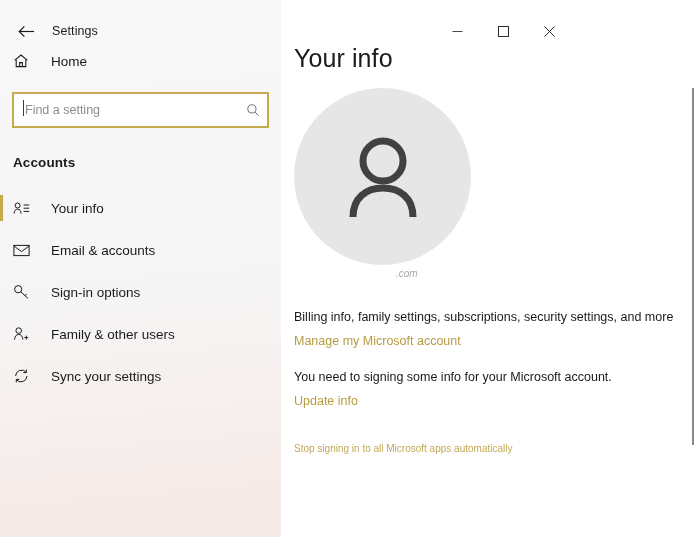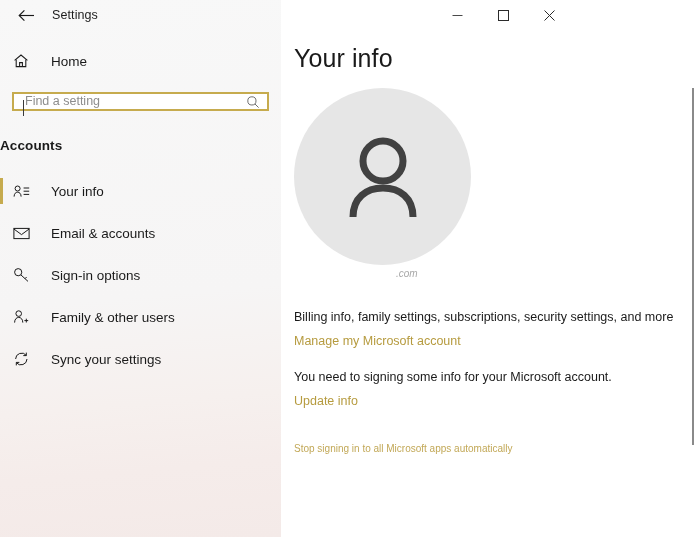--- a/index.html
+++ b/index.html
@@ -20,21 +20,21 @@
     position: relative;
     width: 700px;
     height: 537px;
     display: flex;
     background: #ffffff;
   }
 
   
   .titlebar {
     position: absolute;
-    top: 0; left: 0;
+    top: 16px; left: 0;
     width: 572px;
     height: 31px;
     z-index: 20;
     display: flex;
     align-items: center;
     pointer-events: none;
   }
   .back-btn {
     position: absolute;
     left: 6px;
@@ -111,21 +111,21 @@
     justify-content: flex-start;
   }
   .nav-home .lbl {
     font-size: 13.5px;
     color: #1a1a1a;
     margin-left: 16px;
   }
 
   .search-wrap {
     margin: 14px 12px 0 12px;
-    height: 19px;
+    height: 36px;
     position: relative;
     background: #ffffff;
     border: 2px solid #c6ab4e;
     box-sizing: border-box;
     display: flex;
     align-items: center;
   }
   .caret {
     position: absolute;
     left: 9px;
@@ -153,20 +153,21 @@
     right: 7px;
     top: 50%;
     transform: translateY(-50%);
     display: flex;
   }
 
   .section-head {
     font-size: 13.5px;
     font-weight: bold;
     color: #1a1a1a;
+    padding-left: 13px;
     margin-top: 27px;
     letter-spacing: .1px;
   }
 
   .nav-list { margin-top: 17px; }
 
   .nav-item {
     position: relative;
     display: flex;
     align-items: center;

